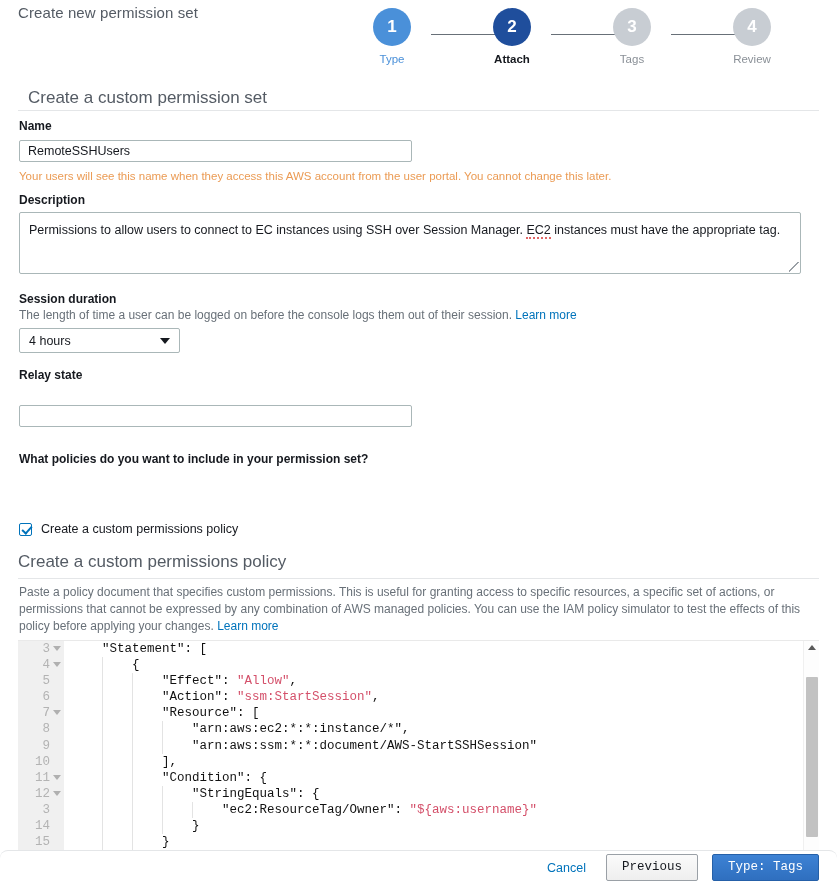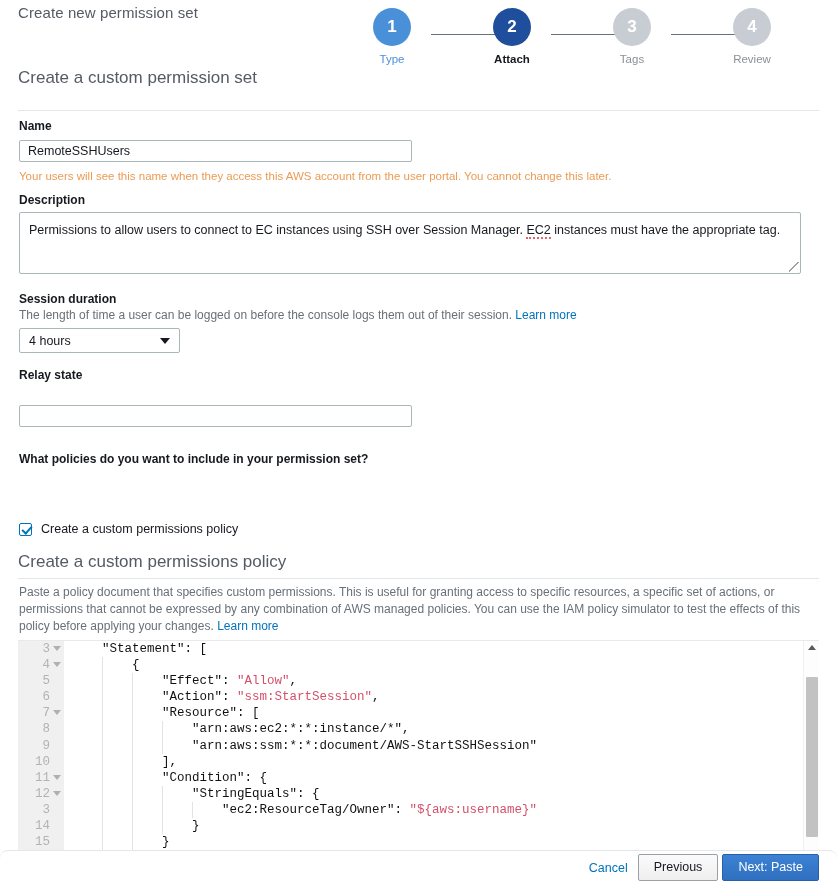--- a/index.html
+++ b/index.html
@@ -143,28 +143,28 @@
   .vs-thumb {
     position: absolute; left: 2px; top: 36px; width: 12px; height: 160px;
     background: #c2c2c2; border-radius: 1px;
   }
 
   
   .footer {
     position: absolute; left: 0; bottom: 0; width: 837px; height: 34px;
     background: #fff; border-top: 1px solid #e4e6e8;
     display: flex; align-items: center; justify-content: flex-end;
-    padding-right: 18px; gap: 4px; border-radius: 8px;
+    padding-right: 18px; gap: 14px; border-radius: 8px;
   }
   .btn-link {
     font-size: 12.5px; color: #0073bb; cursor: pointer; background: none;
     border: none; font-family: "Liberation Sans", sans-serif; padding: 0 6px;
   }
   .btn {
-    font-size: 12.5px; font-family: Liberation Sans, sans-serif;
+    font-size: 12.5px; font-family: Liberation Mono, monospace;
     border-radius: 2px; padding: 5px 15px; cursor: pointer; line-height: 1.2;
   }
   .btn-sec {
     background: linear-gradient(#fbfbfb, #eeeeee);
     border: 1px solid #9aa0a6; color: #16191f;
   }
   .btn-pri {
     background: linear-gradient(#3d82d4, #2f6fbf);
     border: 1px solid #2560a8; color: #ffffff;
   }
@@ -196,21 +196,21 @@
         <div class="wiz-circle todo">3</div>
         <div class="wiz-label todo">Tags</div>
       </div>
       <div class="wiz-step" style="left:360px;">
         <div class="wiz-circle todo">4</div>
         <div class="wiz-label todo">Review</div>
       </div>
     </div>
   </div>
 
-  <div class="section-head" style="top:68px;">Create a custom permission set</div>
+  <div class="section-head" style="top:88px;margin-left:10px;">Create a custom permission set</div>
   <div class="hr" style="top:110px;"></div>
 
   <div class="field-label" style="top:119px;">Name</div>
   <input class="txt" style="left: 19px; top: 140px; width: 393px; height: 22px;" value="RemoteSSHUsers">
   <div class="warn-text" style="top:170px;">Your users will see this name when they access this AWS account from the user portal. You cannot change this later.</div>
 
   <div class="field-label" style="top:193px;">Description</div>
   <div style="position:absolute; left:19px; top:212px; width:782px; height:62px;">
     <div contenteditable="false" style="width: 782px; height: 62px; border: 1px solid rgb(170, 183, 184); border-radius: 2px; background: rgb(255, 255, 255); font-size: 12.5px; color: rgb(22, 25, 31); padding: 8px 9px; line-height: 1.45; overflow: hidden;">
       <span>Permissions to allow users to connect to EC instances using SSH over Session Manager. </span><span class="spell">EC2</span><span> instances must have the appropriate tag.</span>
@@ -266,16 +266,16 @@
     <div class="code" id="codearea"><div class="cline"><span><span class="p">    </span><span class="k">"Statement"</span><span class="p">: [</span></span></div><div class="cline"><span class="ind" style="left: 38px;"></span><span><span class="p">        {</span></span></div><div class="cline"><span class="ind" style="left: 38px;"></span><span class="ind" style="left: 68.08px;"></span><span><span class="p">            </span><span class="k">"Effect"</span><span class="p">: </span><span class="s">"Allow"</span><span class="p">,</span></span></div><div class="cline"><span class="ind" style="left: 38px;"></span><span class="ind" style="left: 68.08px;"></span><span><span class="p">            </span><span class="k">"Action"</span><span class="p">: </span><span class="s">"ssm:StartSession"</span><span class="p">,</span></span></div><div class="cline"><span class="ind" style="left: 38px;"></span><span class="ind" style="left: 68.08px;"></span><span><span class="p">            </span><span class="k">"Resource"</span><span class="p">: [</span></span></div><div class="cline"><span class="ind" style="left: 38px;"></span><span class="ind" style="left: 68.08px;"></span><span class="ind" style="left: 98.16px;"></span><span><span class="p">                </span><span class="k">"arn:aws:ec2:*:*:instance/*"</span><span class="p">,</span></span></div><div class="cline"><span class="ind" style="left: 38px;"></span><span class="ind" style="left: 68.08px;"></span><span class="ind" style="left: 98.16px;"></span><span><span class="p">                </span><span class="k">"arn:aws:ssm:*:*:document/AWS-StartSSHSession"</span></span></div><div class="cline"><span class="ind" style="left: 38px;"></span><span class="ind" style="left: 68.08px;"></span><span><span class="p">            ],</span></span></div><div class="cline"><span class="ind" style="left: 38px;"></span><span class="ind" style="left: 68.08px;"></span><span><span class="p">            </span><span class="k">"Condition"</span><span class="p">: {</span></span></div><div class="cline"><span class="ind" style="left: 38px;"></span><span class="ind" style="left: 68.08px;"></span><span class="ind" style="left: 98.16px;"></span><span><span class="p">                </span><span class="k">"StringEquals"</span><span class="p">: {</span></span></div><div class="cline"><span class="ind" style="left: 38px;"></span><span class="ind" style="left: 68.08px;"></span><span class="ind" style="left: 98.16px;"></span><span class="ind" style="left: 128.24px;"></span><span><span class="p">                    </span><span class="k">"ec2:ResourceTag/Owner"</span><span class="p">: </span><span class="s">"${aws:username}"</span></span></div><div class="cline"><span class="ind" style="left: 38px;"></span><span class="ind" style="left: 68.08px;"></span><span class="ind" style="left: 98.16px;"></span><span><span class="p">                }</span></span></div><div class="cline"><span class="ind" style="left: 38px;"></span><span class="ind" style="left: 68.08px;"></span><span><span class="p">            }</span></span></div></div>
     <div class="vscroll">
       <div class="vs-up"></div>
       <div class="vs-thumb"></div>
     </div>
   </div>
 
   <div class="footer">
     <button class="btn-link">Cancel</button>
     <button class="btn btn-sec">Previous</button>
-    <button class="btn btn-pri">Next: Paste</button>
+    <button class="btn btn-pri">Type: Tags</button>
   </div>
 
 </div>
 
 </body></html>

